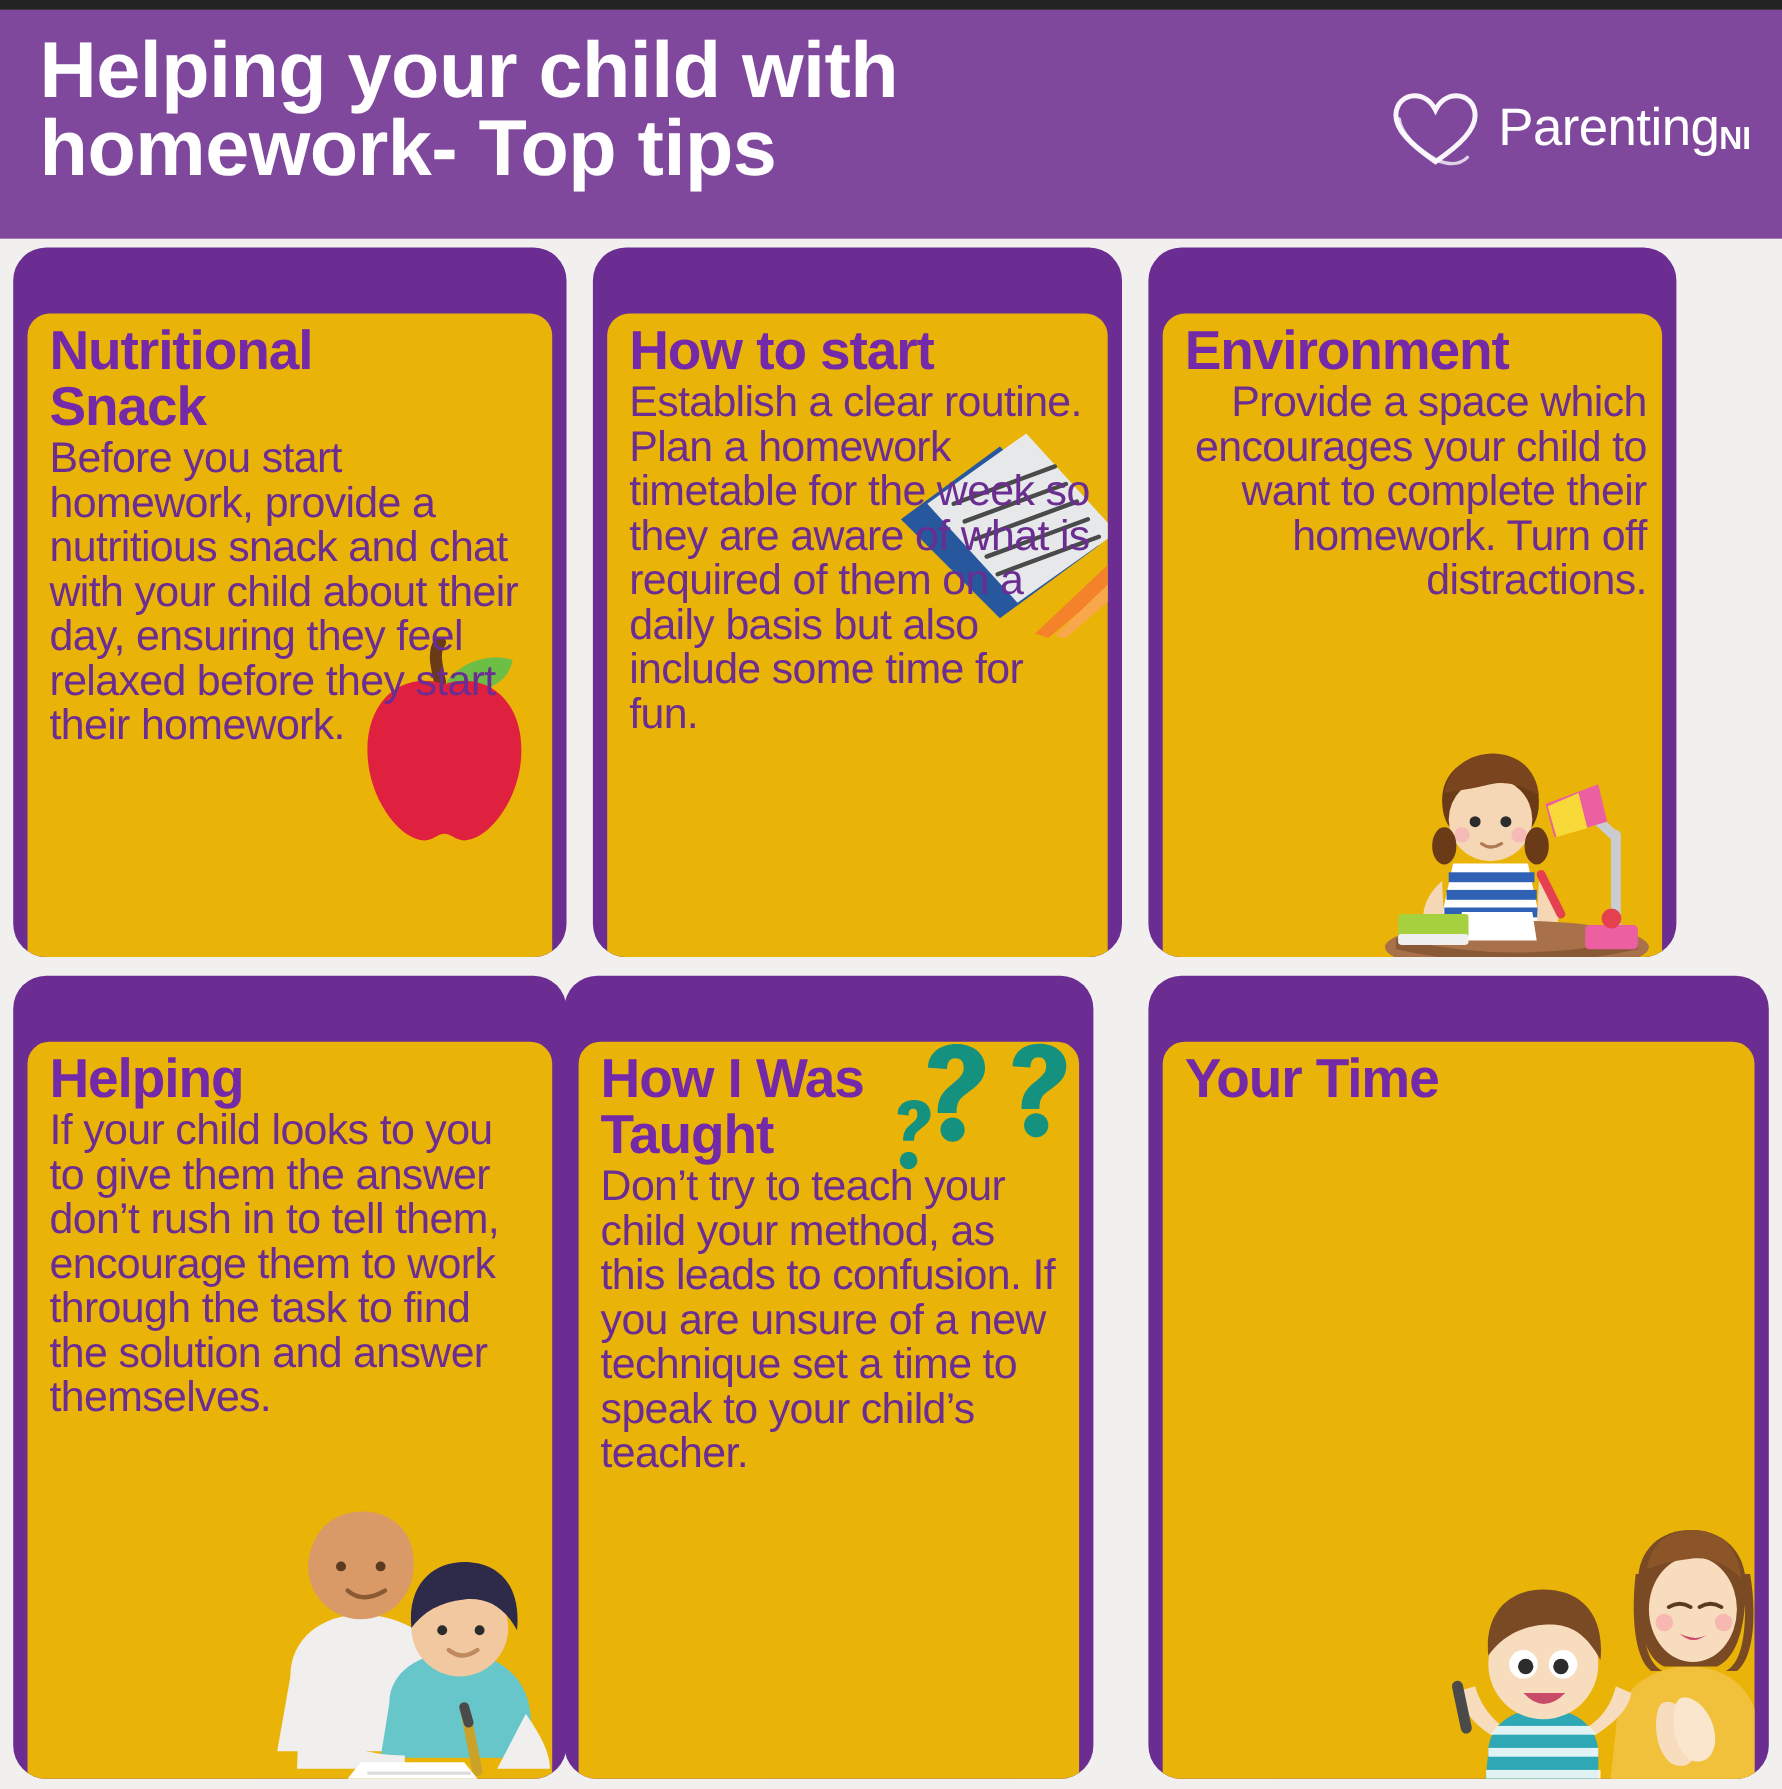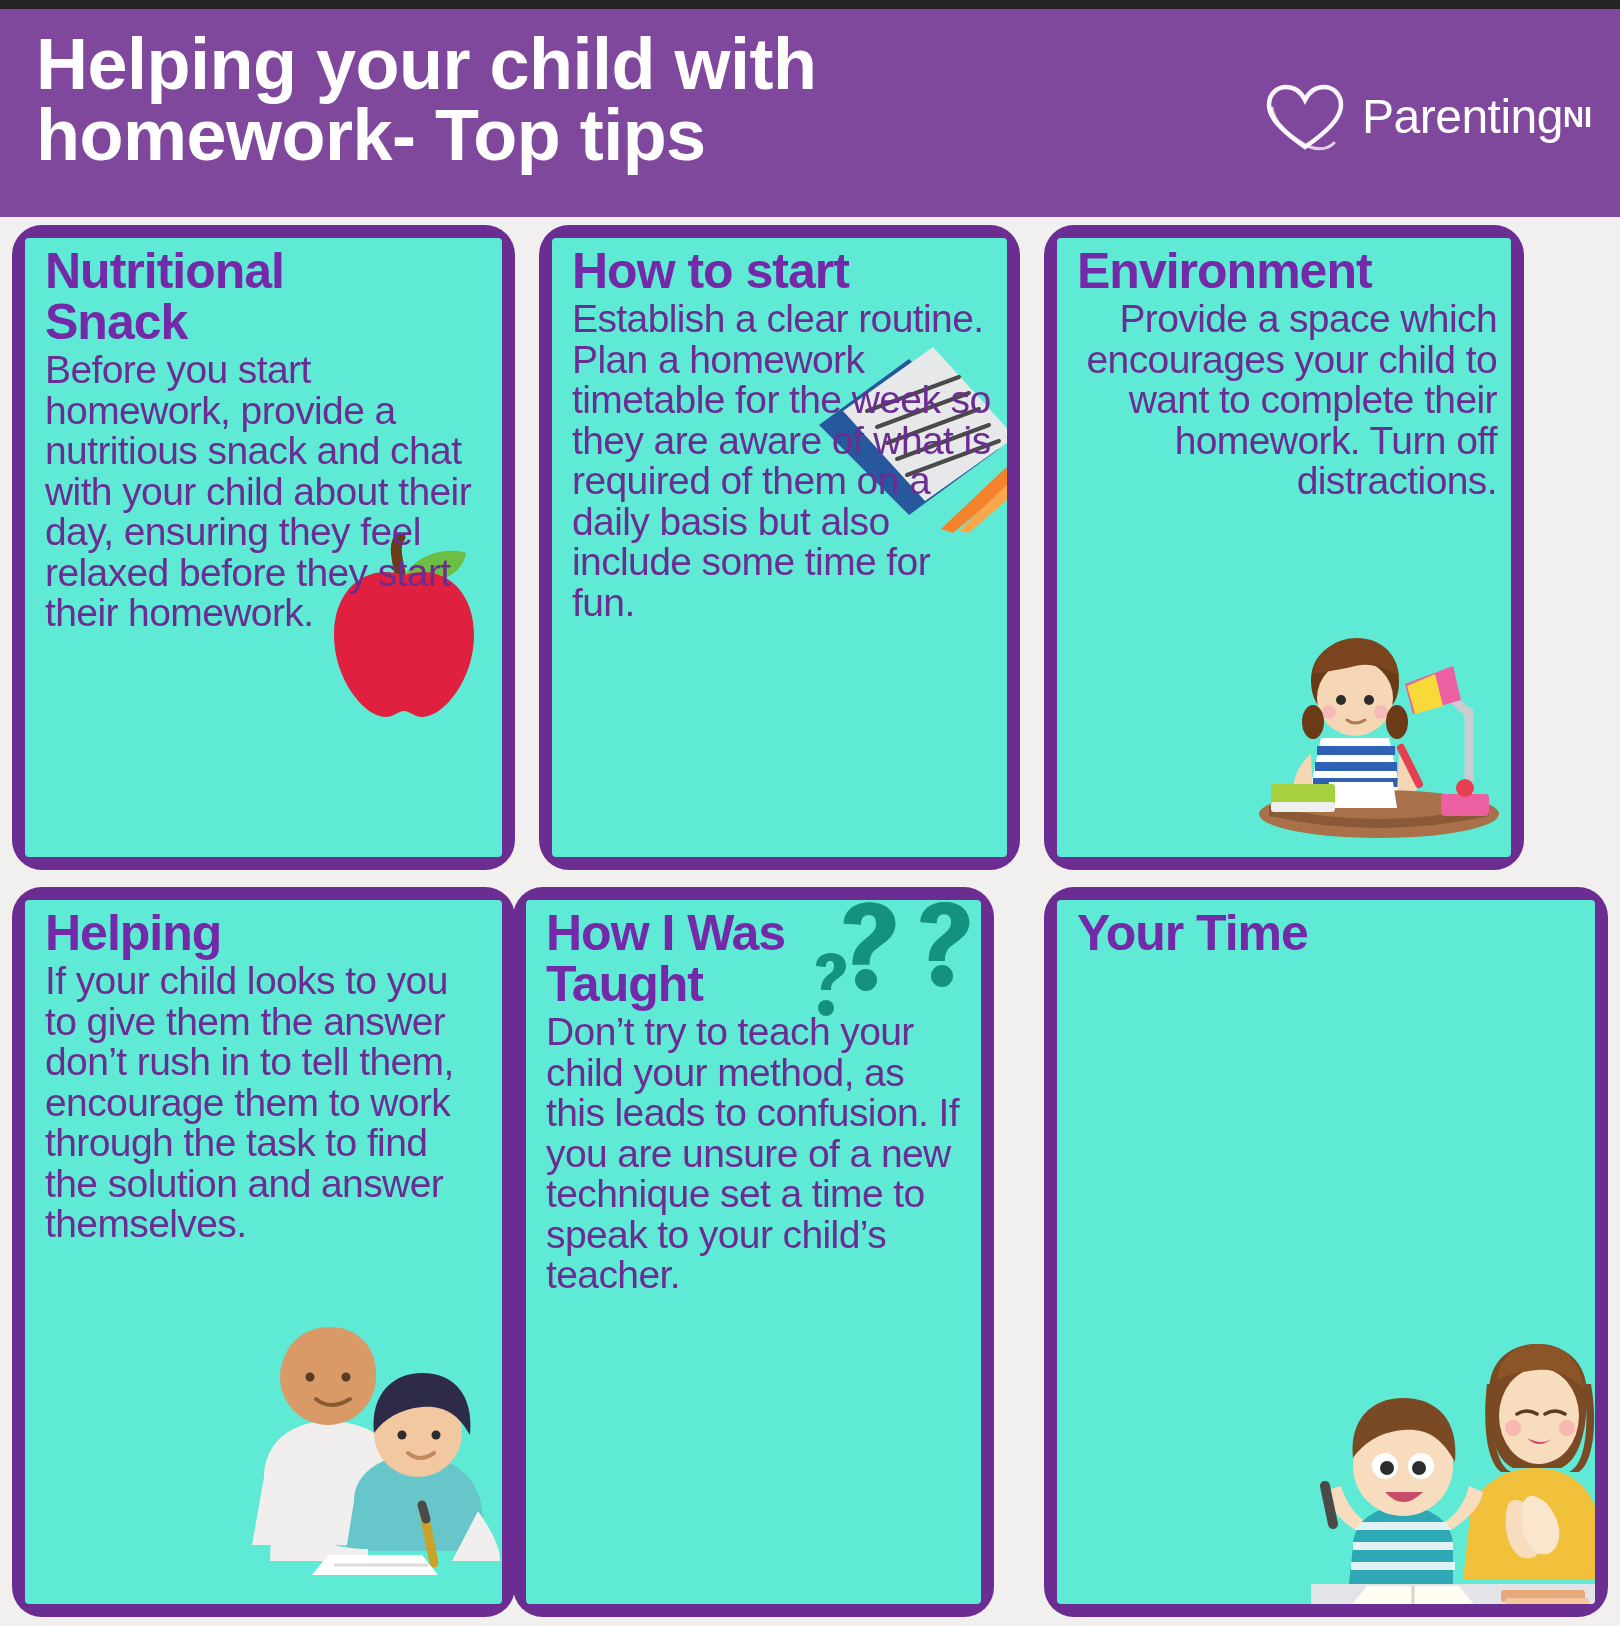--- a/index.html
+++ b/index.html
@@ -53,46 +53,47 @@
     gap: 14px;
   }
   .brand-heart { width: 86px; height: 72px; display: block; }
   .brand-text {
     color: #FFFFFF;
     font-size: 48px;
     font-weight: 400;
     letter-spacing: -0.5px;
     line-height: 1;
     display: flex;
-    align-items: center;
+    align-items: flex-end;
   }
   .brand-ni { font-size: 29px; font-weight: 700; letter-spacing: 0; }
 
   
   .grid {
     position: absolute;
     left: 0; top: 217px;
     width: 1620px; height: 1409px;
   }
 
   .card {
     position: absolute;
     background: #6B2D92;
     border-radius: 30px;
     padding: 13px;
     overflow: hidden;
   }
   .card-inner {
     width: 100%;
     height: 100%;
-    background: #5eead4;
-    border-radius: 4px;
+    background: #eab308;
+    border-radius: 20px;
     position: relative;
     overflow: hidden;
     padding: 8px 14px 8px 20px;
+    margin-top: 47px;
   }
 
   
   .c0 { left: 12px;   top: 8px;   width: 503px;  height: 645px; }
   .c1 { left: 539px;  top: 8px;   width: 481px;  height: 645px; }
   .c2 { left: 1044px; top: 8px;   width: 480px;  height: 645px; }
   .c3 { left: 12px;   top: 670px; width: 503px;  height: 730px; }
   .c4 { left: 513px;  top: 670px; width: 481px;  height: 730px; }
   .c5 { left: 1044px; top: 670px; width: 564px;  height: 730px; }
 

